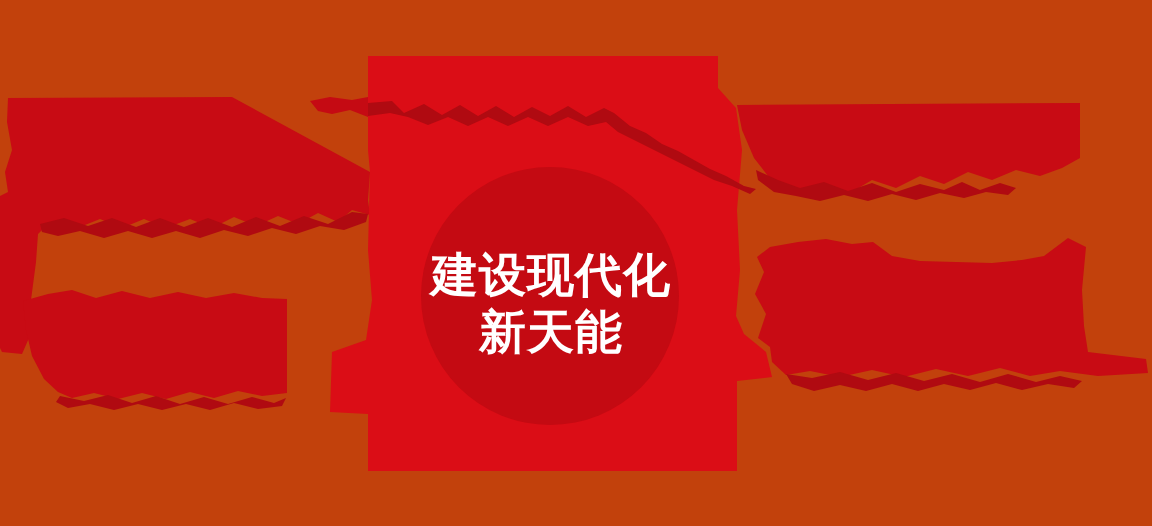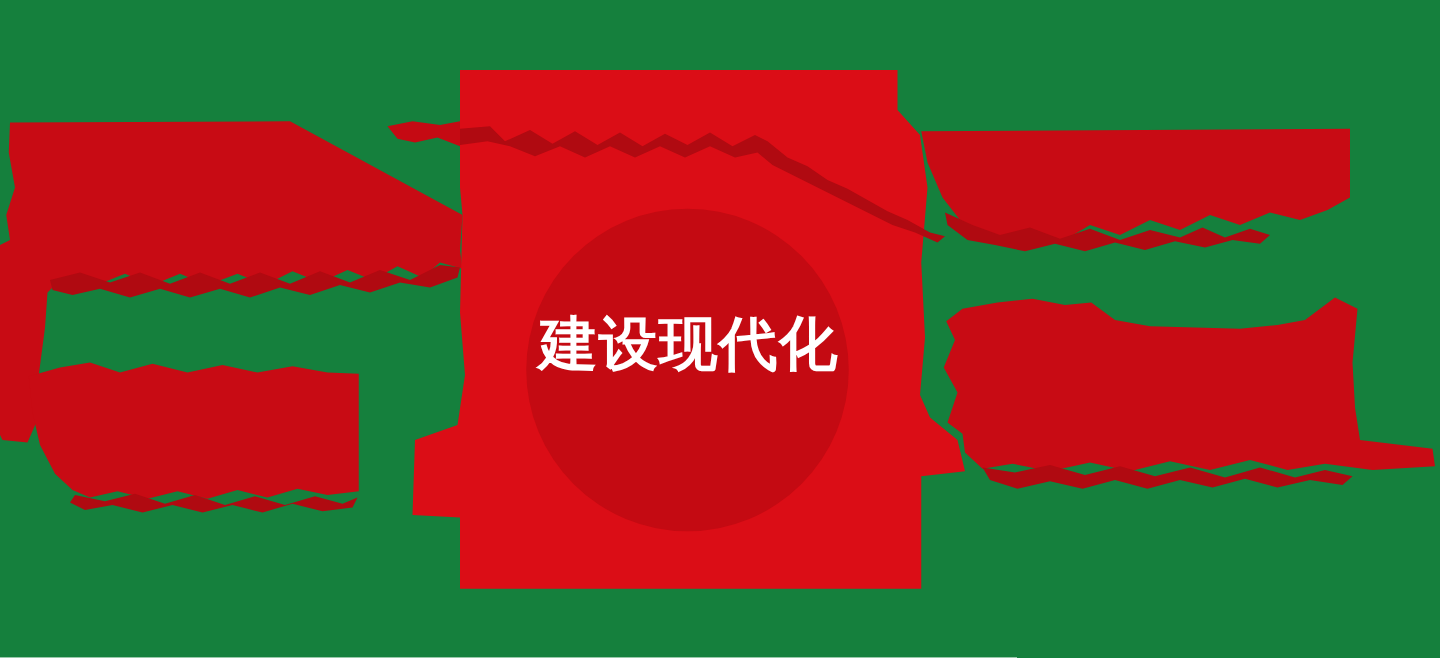--- a/index.html
+++ b/index.html
@@ -1,21 +1,21 @@
 <!DOCTYPE html>
 <html><head>
 <meta charset="utf-8">
 <style>
   html, body { margin: 0; padding: 0; background: #ffffff; }
   .stage {
     position: relative;
     width: 1152px;
     height: 526px;
     overflow: hidden;
-    background: #15803d;
+    background: #c2410c;
     font-family: "Liberation Sans", "DejaVu Sans", sans-serif;
   }
   .stage svg { position: absolute; left: 0; top: 0; display: block; }
   .slogan {
     position: absolute;
     left: 420px;
     top: 246px;
     width: 262px;
     text-align: center;
     color: #ffffff;
@@ -91,15 +91,16 @@
              L892,384 L866,391 L840,385 L814,391 L792,384 Z" fill="#B00A11"></path>
 
     <path d="M60,396 L84,401 L108,395 L132,403 L156,396 L180,404 L204,397
              L228,404 L252,397 L274,403 L286,398 L282,406 L258,409 L234,403
              L210,410 L186,404 L162,410 L138,404 L114,410 L90,404 L68,408
              L56,402 Z" fill="#B00A11"></path>
   </svg>
 
   <div class="slogan">
     <div>建设现代化</div>
+    <div>新天能</div>
   </div>
 
 </div>
 
 </body></html>

